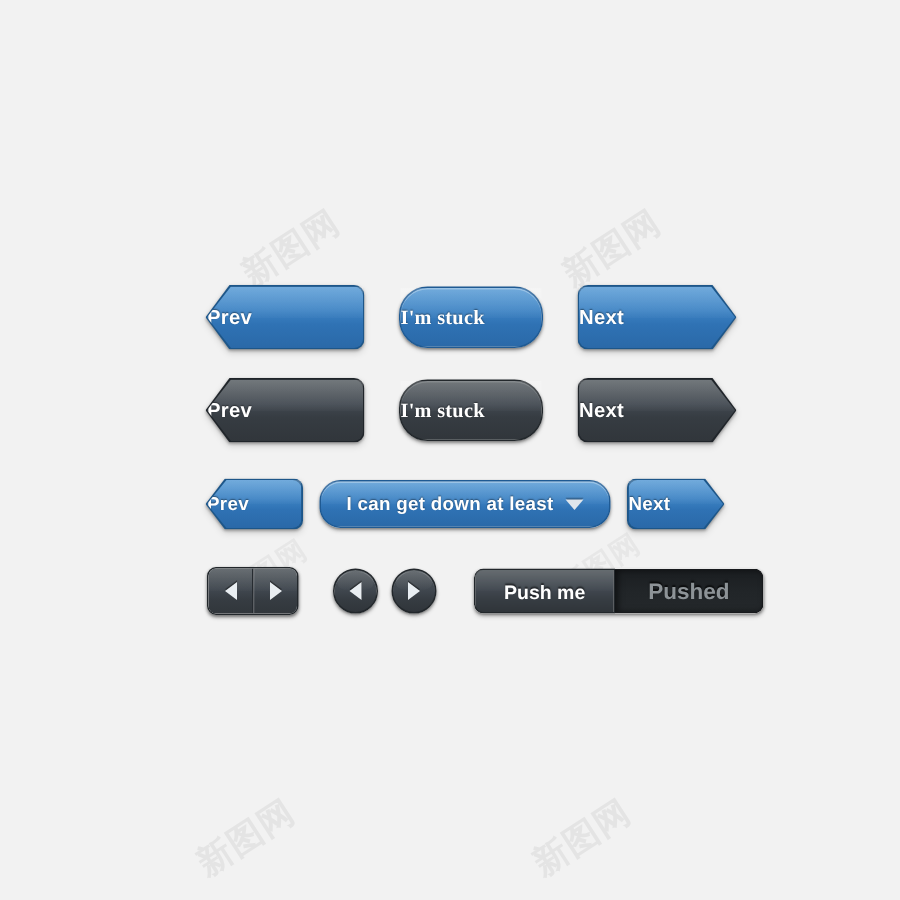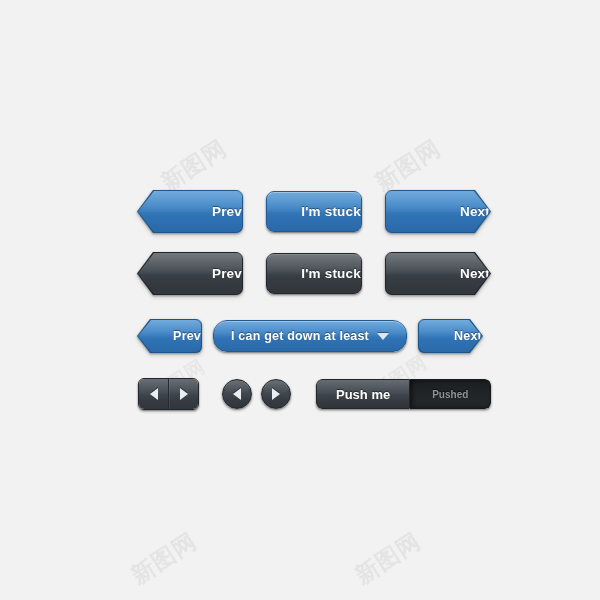--- a/index.html
+++ b/index.html
@@ -52,21 +52,21 @@
   .row-3 { left: 138px; top: 320px; }
   .row-4 { left: 138px; top: 378px; }
 
   
   .btn {
     position: relative;
     box-sizing: border-box;
     height: 41px;
     display: flex;
     align-items: center;
-    justify-content: flex-end;
+    justify-content: flex-start;
     color: #ffffff;
     font-size: 13.5px;
     font-weight: 700;
     letter-spacing: 0.2px;
     text-shadow: 0 -1px 1px rgba(0,0,0,0.45);
     cursor: pointer;
     user-select: none;
   }
   .btn .lbl { position: relative; z-index: 3; }
 
@@ -105,21 +105,22 @@
   
   .sh-left {
     clip-path: polygon(16px 0, 100% 0, 100% 100%, 16px 100%, 0 50%);
     border-radius: 0 6px 6px 0;
   }
   .sh-right {
     clip-path: polygon(0 0, calc(100% - 16px) 0, 100% 50%, calc(100% - 16px) 100%, 0 100%);
     border-radius: 6px 0 0 6px;
   }
   .sh-rect {
-    border-radius: 8px;
+    border-radius: 19px;
+    font-family: Liberation Serif, serif;
   }
 
   
   .sh-rect.blue {
     border: 1px solid #1f5a93;
     box-shadow: inset 0 1px 0 rgba(255,255,255,0.30),
                 0 1px 2px rgba(0,0,0,0.40),
                 0 2px 3px rgba(0,0,0,0.18);
   }
   .sh-rect.dark {
@@ -302,21 +303,21 @@
   }
   .push-on .lbl { position: relative; z-index: 2; }
   .push-off {
     position: relative;
     display: flex;
     align-items: center;
     justify-content: center;
     padding: 0 22px;
     background: linear-gradient(to bottom, #1b1e21 0%, #212528 50%, #24282b 100%);
     color: #8d9397;
-    font-size: 10px;
+    font-size: 15px;
     font-weight: 700;
     text-shadow: 0 -1px 1px rgba(0,0,0,0.7);
     border: 1px solid #17191c;
     border-left: none;
     border-radius: 0 6px 6px 0;
     box-sizing: border-box;
     box-shadow: inset 2px 0 4px rgba(0,0,0,0.55);
     cursor: pointer;
   }
 

